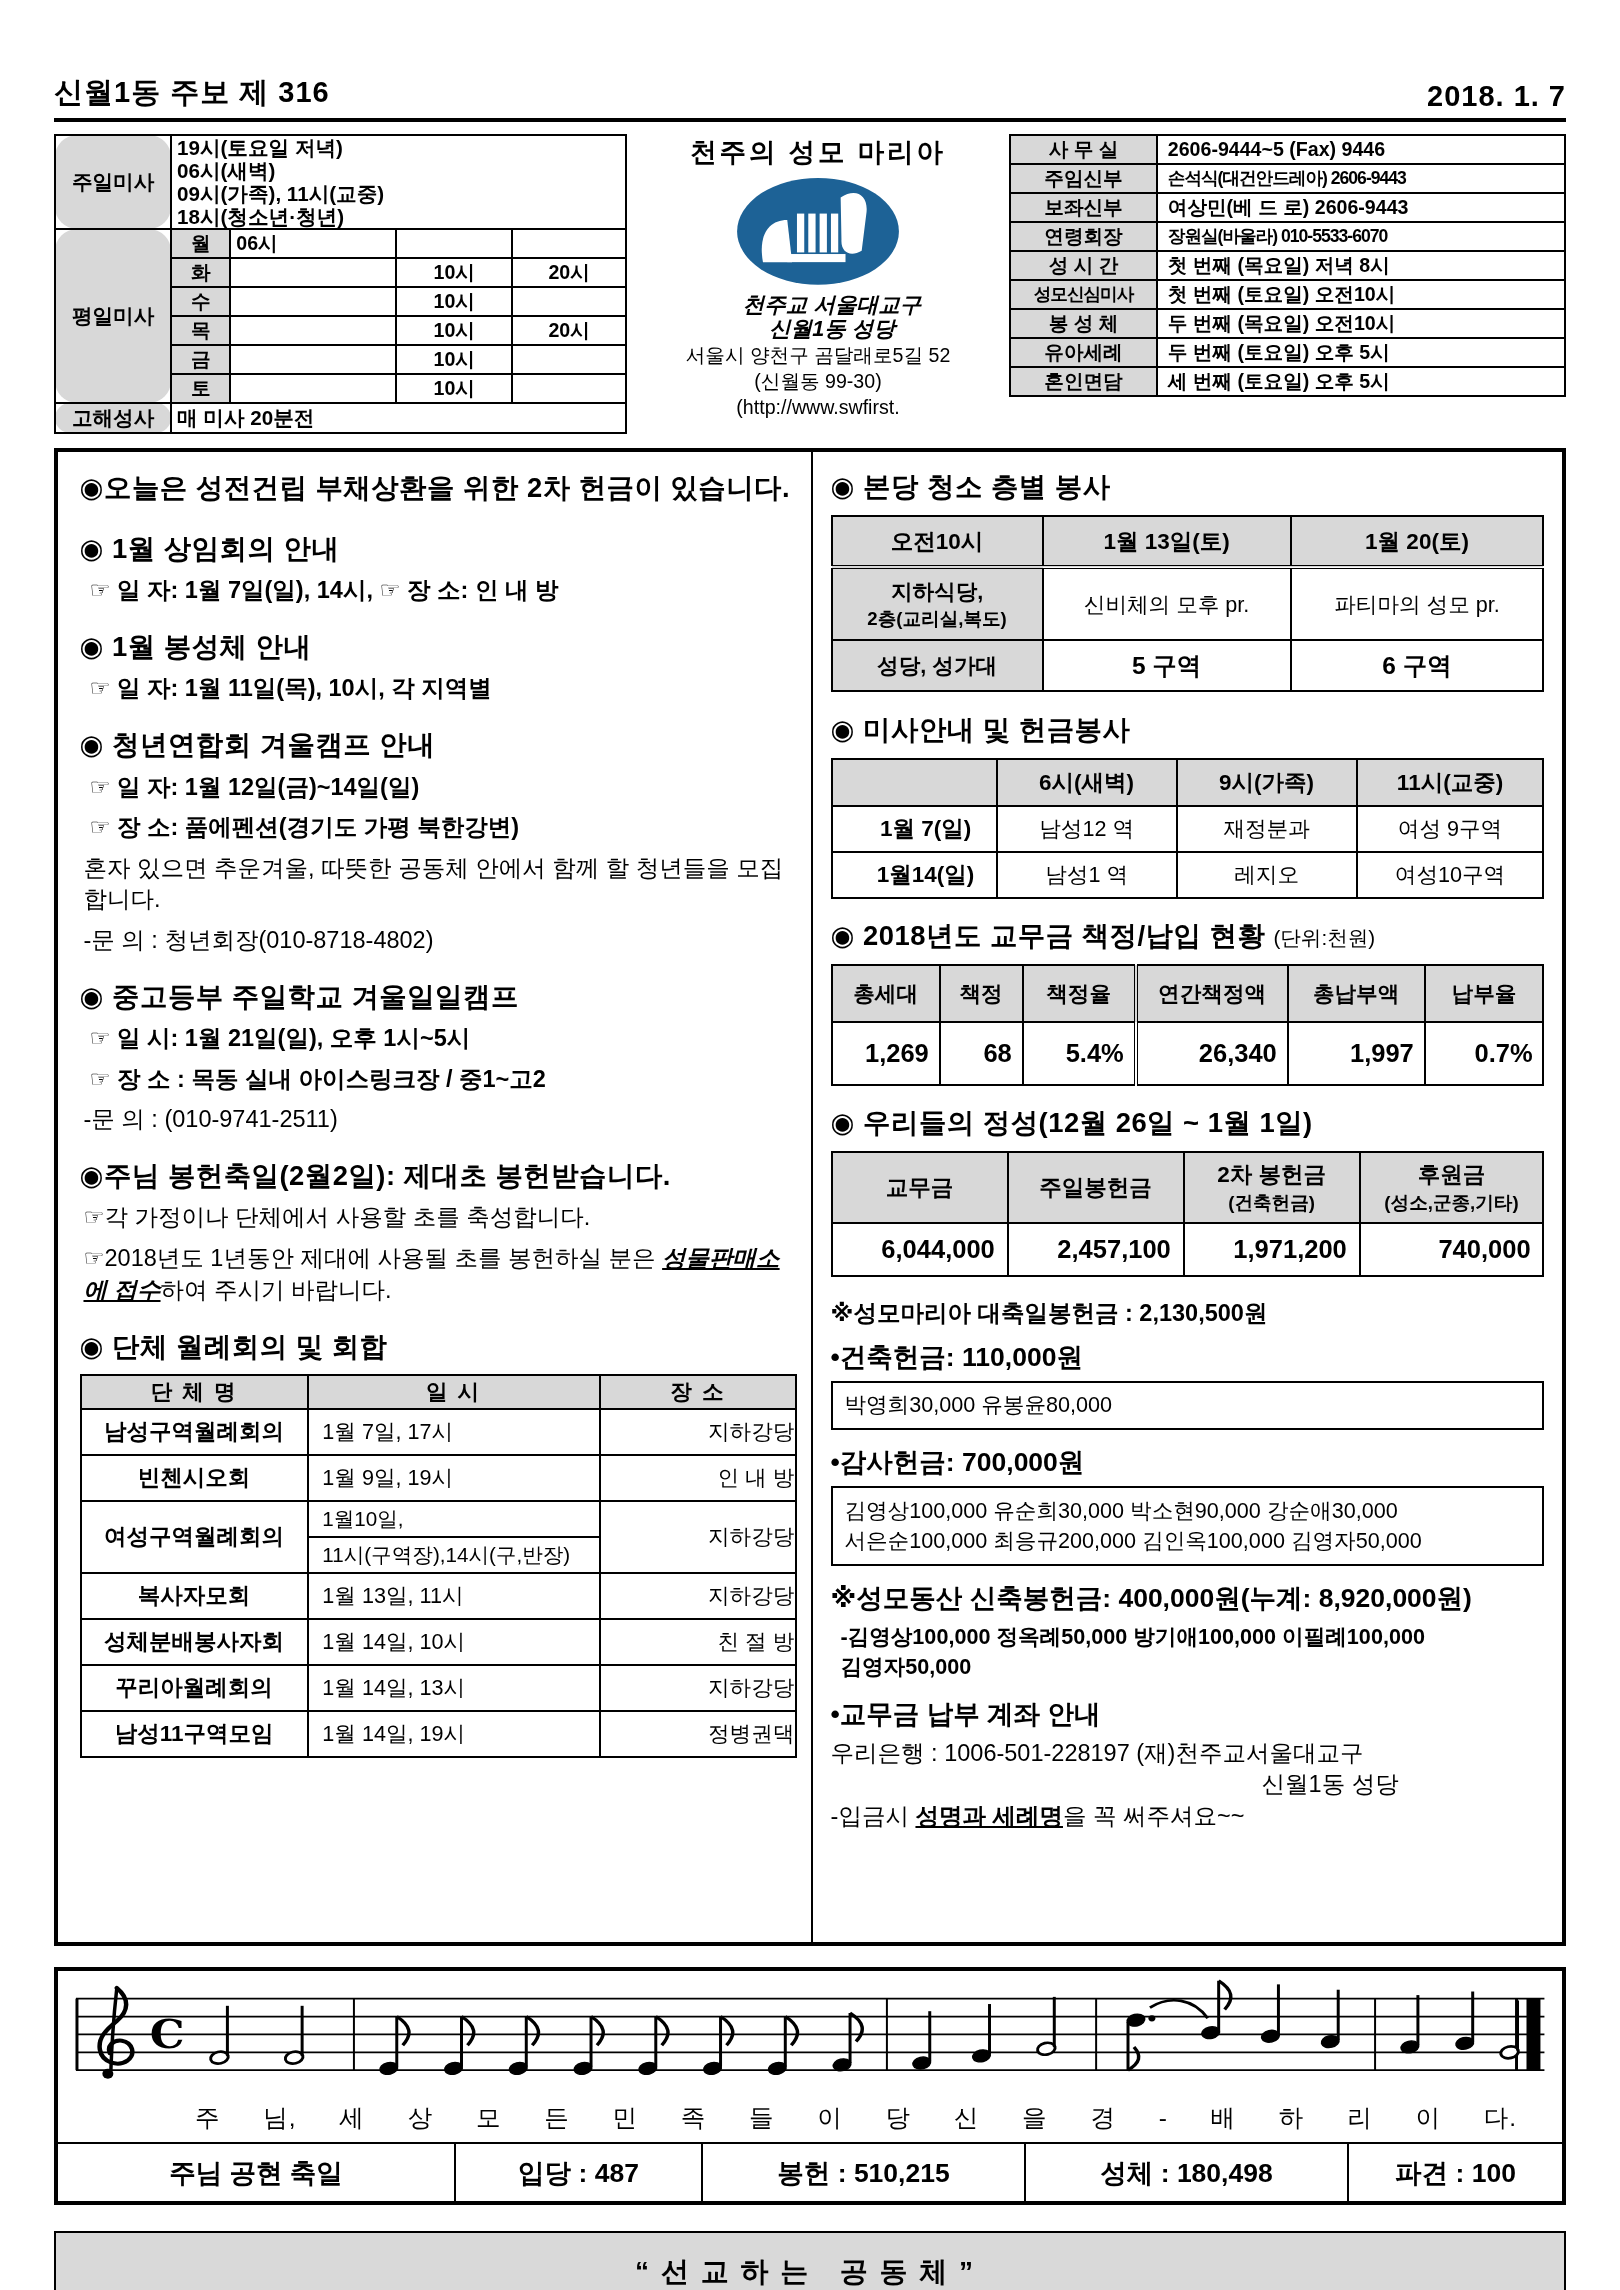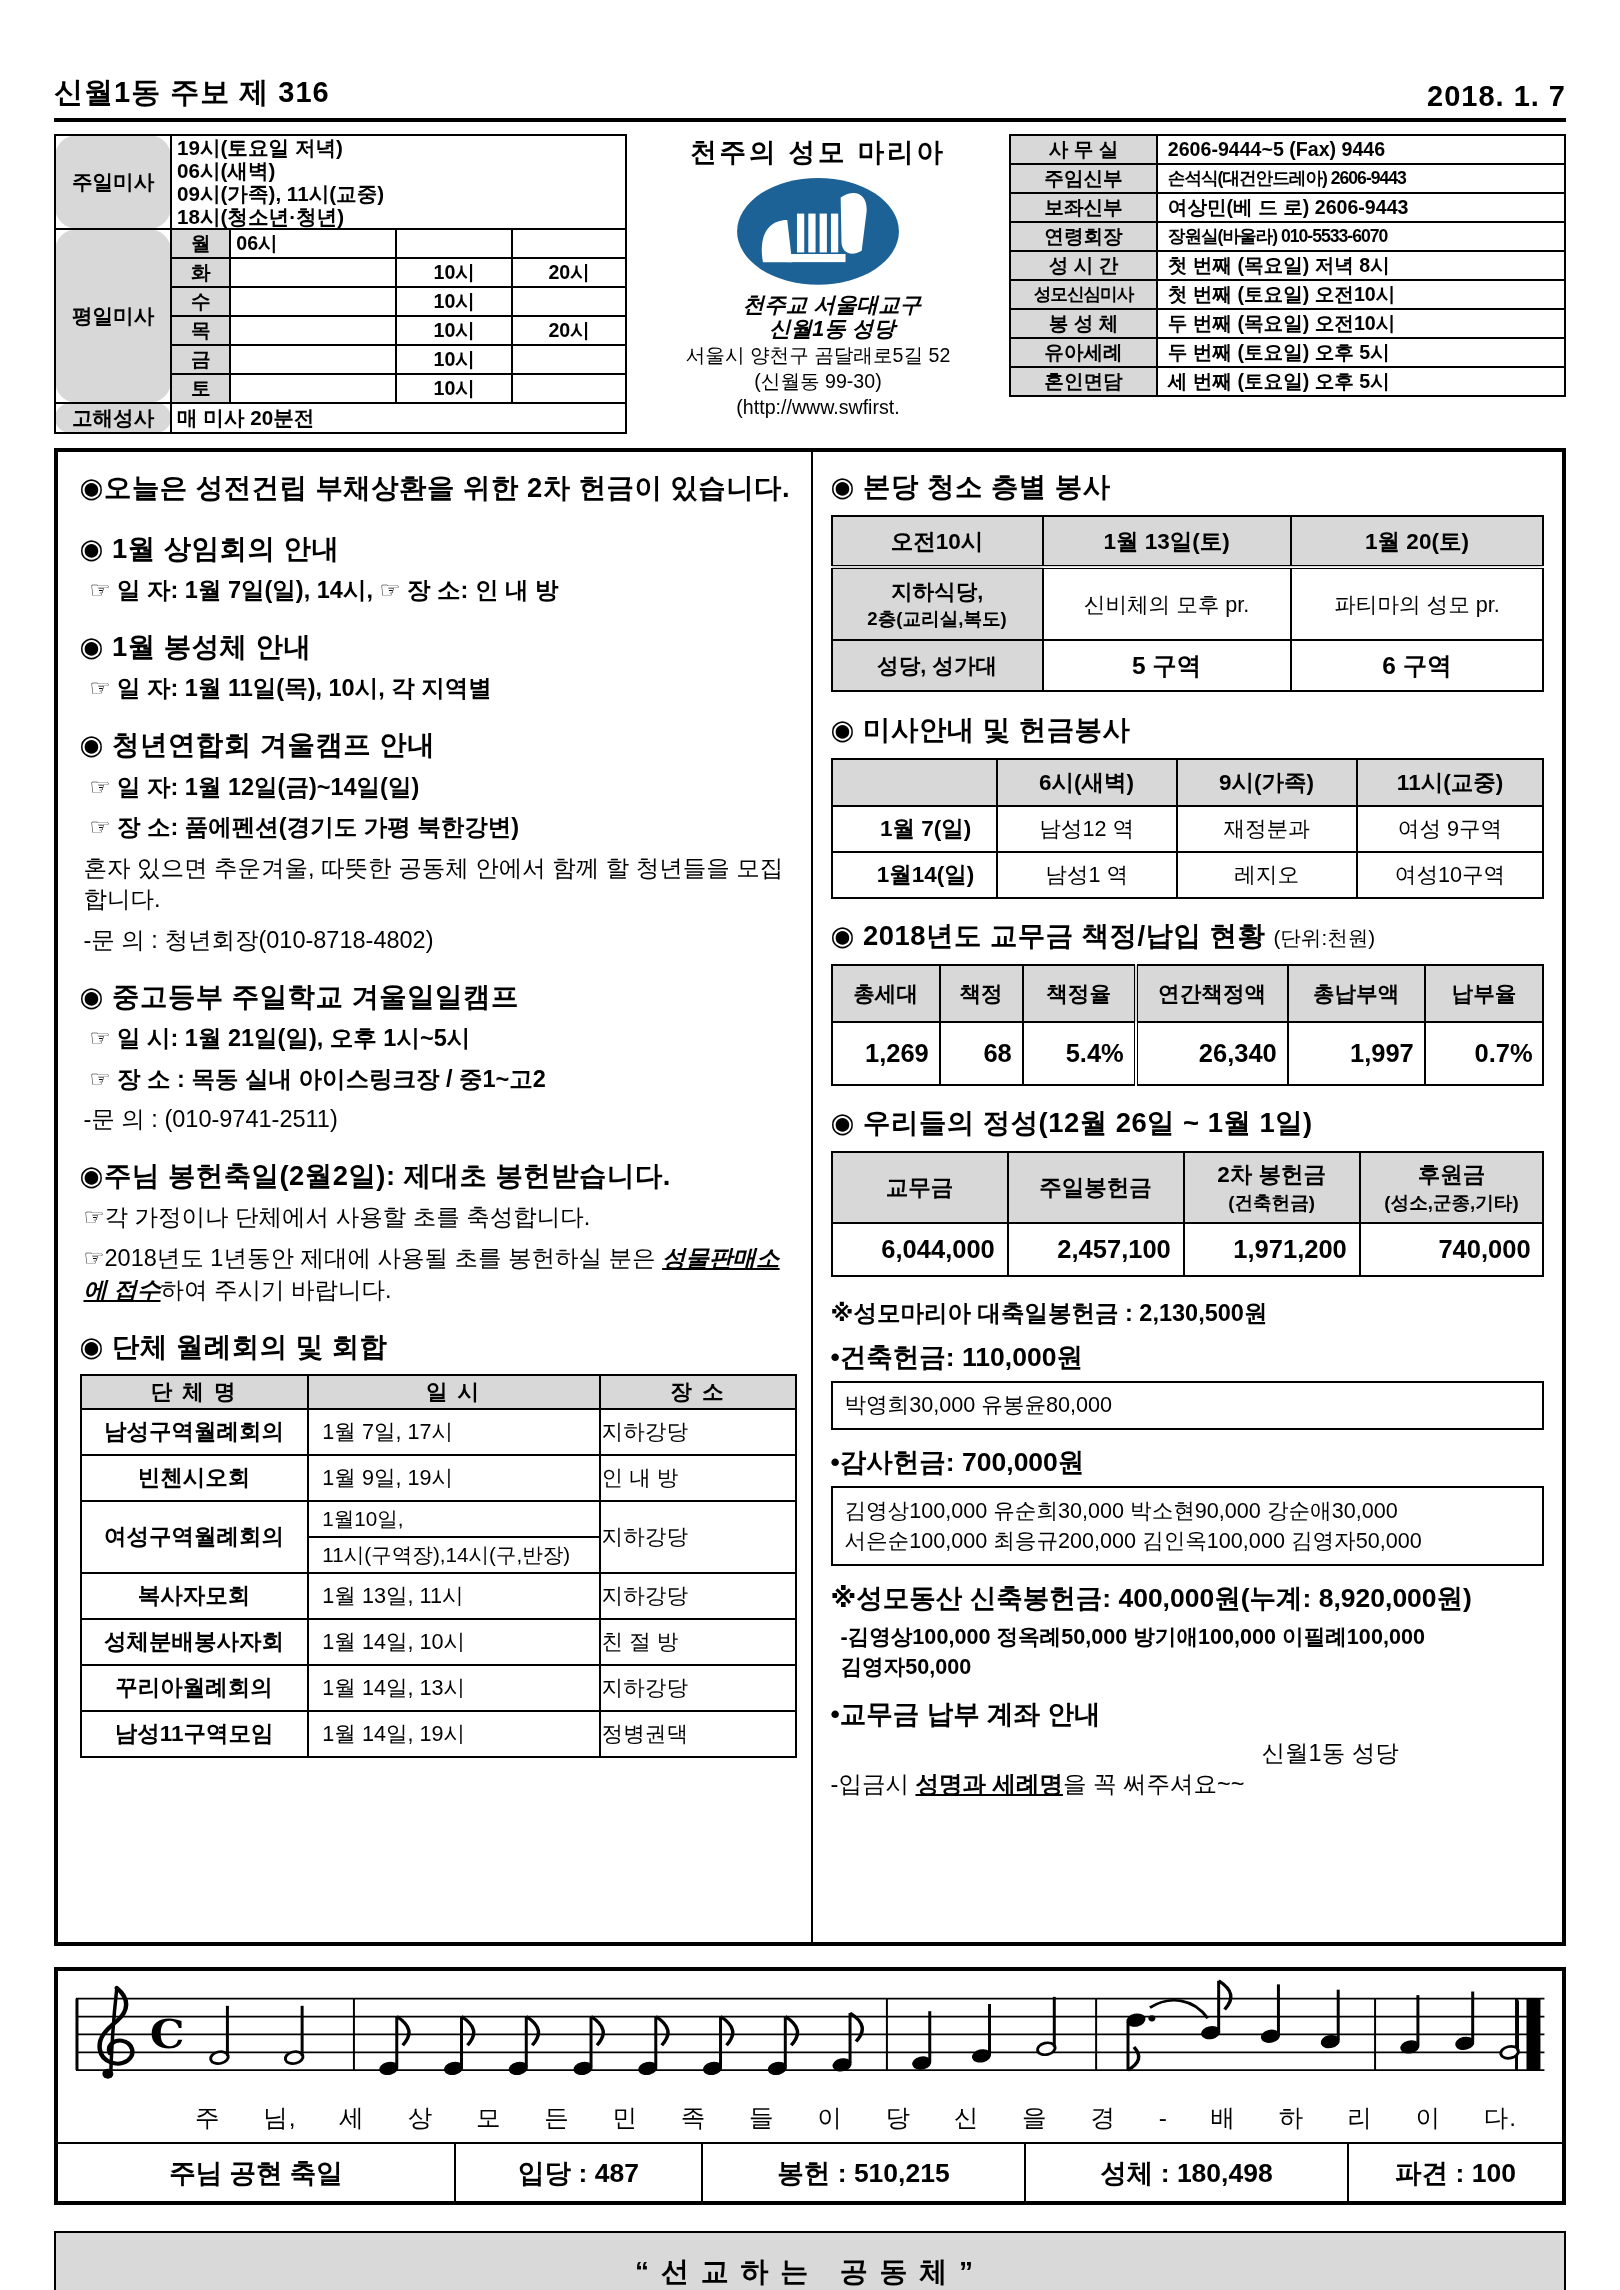--- a/index.html
+++ b/index.html
@@ -56,21 +56,21 @@
 .sec-title { font-size: 27.4px; font-weight: bold; letter-spacing: 0.5px; line-height: 1.25; }
 .sec-line { font-size: 23.5px; font-weight: bold; margin-top: 8.8px; padding-left: 9.8px; line-height: 1.35; }
 .sec-line.plain { font-weight: normal; padding-left: 3.9px; }
 .em-u { font-weight: bold; font-style: italic; text-decoration: underline; }
 
 .meet-table { width: 100%; margin-top: 9.8px; font-size: 21.6px; }
 .meet-table th, .meet-table td { border: 2px solid #000; }
 .meet-table th { background: #d8d8d8; height: 34px; font-size: 21.6px; letter-spacing: 2px; }
 .meet-table .mname { width: 227px; text-align: center; font-weight: bold; font-size: 22.5px; height: 46px; }
 .meet-table .mtime { width: 292px; padding-left: 13.7px; text-align: left; }
-.meet-table .mplace { text-align: left; }
+.meet-table .mplace { text-align: right; }
 .meet-table .sub { height: 36px; font-size: 20.6px; }
 
 
 .r-sec-title { font-size: 27.4px; font-weight: bold; margin: 2px 0 9.8px; letter-spacing: 0.5px; }
 .r-sec-title .unit { font-size: 20.6px; font-weight: normal; letter-spacing: 0; }
 .rt { width: 100%; margin-bottom: 19.6px; }
 .rt th, .rt td { border: 2px solid #000; text-align: center; }
 .rt th { background: #d8d8d8; }
 
 .clean-table th { font-size: 22.5px; height: 51px; border-bottom: 4.9px double #000; }
@@ -448,20 +448,21 @@
         <div>서은순100,000  최응규200,000  김인옥100,000  김영자50,000</div>
       </div>
 
       <div class="bullet-head">※성모동산 신축봉헌금: 400,000원(누계: 8,920,000원)</div>
       <div class="garden-donors">
         <div>-김영상100,000 정옥례50,000 방기애100,000 이필례100,000</div>
         <div>김영자50,000</div>
       </div>
 
       <div class="bullet-head" style="margin-top:13.7px">•교무금 납부 계좌 안내</div>
+      <div class="acct-line">우리은행 : 1006-501-228197 (재)천주교서울대교구</div>
       <div class="acct-line acct-indent">신월1동 성당</div>
       <div class="acct-line" style="margin-top:0">
         <span>-입금시 </span><span class="u-b">성명과 세례명</span><span>을 꼭 써주셔요~~</span>
       </div>
     </div>
   </div>
 
   <div class="music-box">
     <div class="staff-wrap">
       <svg id="staff-svg" width="100%" height="118" viewBox="0 0 1486 132" preserveAspectRatio="none">

